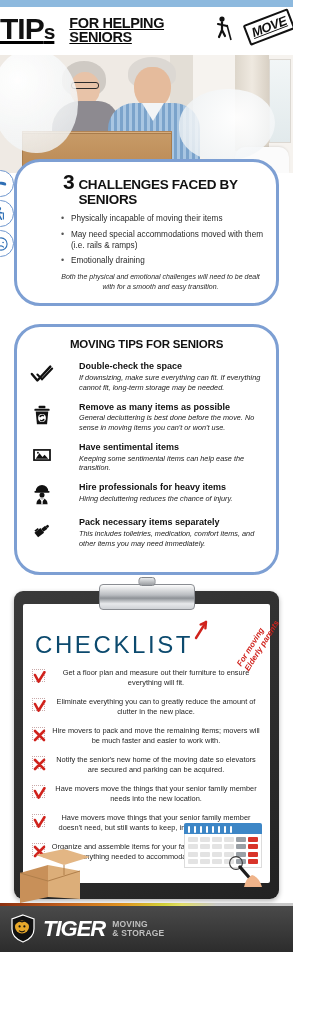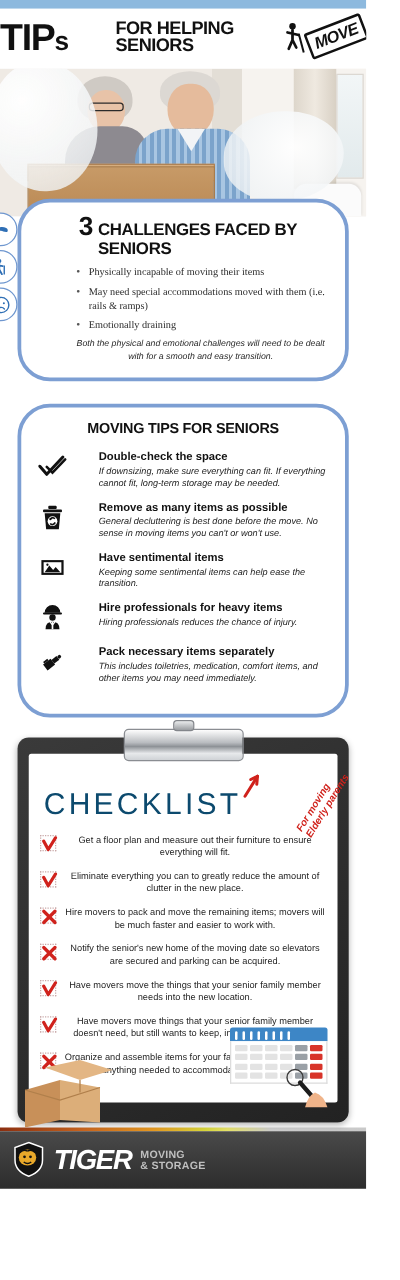--- a/index.html
+++ b/index.html
@@ -13,25 +13,25 @@
 
   
   .topstrip { height:7px; background:#8db9de; }
 
   
   .header {
     position:relative; height:48px;
     display:flex; align-items:center; justify-content:center;
     background:#fff;
   }
-  .hdr-inner { display:flex; align-items:center; gap:3px; }
+  .hdr-inner { display:flex; align-items:flex-start; gap:15px;text-decoration:underline; }
   .tips { font-size:30px; font-weight:bold; letter-spacing:-1px; line-height:.85; color:#111; }
   .tips .s { font-size:21px; }
   .hdr-sub { font-size:14.5px; font-weight:bold; letter-spacing:-.4px; color:#111;
-             line-height:1; padding-bottom:2px;margin-left:35px; }
+             line-height:1; padding-bottom:2px; }
   .walker { width:18px; height:26px; position:relative; margin-left:1px; }
   .movebadge {
     position:relative; margin-left:-2px; margin-bottom:5px;
     transform:rotate(-21deg);
     border:2px solid #111; border-radius:2px;
     padding:1px 4px 2px 4px;
     font-size:13px; font-weight:bold; font-style:italic; letter-spacing:-.5px;
     color:#111; background:#fff;
   }
 
@@ -77,21 +77,21 @@
   .card {
     position:relative; margin:0 14px; background:#fff;
     border:3px solid #7d9fd3; border-radius:26px;
   }
 
   
   .challenges { margin-top:-14px; padding:12px 10px 12px 44px; z-index:5; }
   .ch-title { font-size:13.5px; font-weight:bold; letter-spacing:-.3px; color:#111;
               display:flex; align-items:baseline; gap:4px; margin-bottom:7px; margin-left:2px;}
   .ch-num { font-size:21px; font-weight:bold; line-height:.8; }
-  .ch-list { list-style:none;font-family:Liberation Serif, serif; }
+  .ch-list { list-style:none; }
   .ch-list li { font-size:8.2px; color:#2a2a2a; line-height:1.32; margin-bottom:5px;
                 position:relative; padding-left:10px; }
   .ch-list li:before { content:"•"; position:absolute; left:0; top:-1px; color:#555; font-size:9px; }
   .ch-foot { font-size:7px; font-style:italic; color:#2a2a2a; text-align:center;
              line-height:1.35; margin-top:3px; padding-right:6px; }
 
   
   .ch-icons { position:absolute; left:-30px; top:8px; display:flex; flex-direction:column; gap:3px; }
   .circ { width:27px; height:27px; border-radius:50%; border:1.6px solid #6f97cf;
           background:#fff; display:flex; align-items:center; justify-content:center; }
@@ -297,21 +297,21 @@
         <path d="M5.6 8.6a7.4 7.4 0 0 1 14.8 0 Z" fill="#111"></path>
         <rect x="4" y="8.2" width="18" height="2" rx="1" fill="#111"></rect>
         <circle cx="13" cy="13" r="3" fill="#111"></circle>
         <path d="M6.4 24 q0-7 6.6-7 q6.6 0 6.6 7 Z" fill="#111"></path>
         <path d="M13 17 L13 24" stroke="#fff" stroke-width="1.6"></path>
         <path d="M10.6 17.2 L13 20 L15.4 17.2" stroke="#fff" stroke-width="1.2" fill="none"></path>
       </svg>
     </div>
     <div>
       <div class="tp-h">Hire professionals for heavy items</div>
-      <div class="tp-p">Hiring professionals reduces the chance of injury.</div>
+      <div class="tp-p">Hiring decluttering reduces the chance of injury.</div>
     </div>
   </div>
 
   <div class="tp-row">
     <div class="tp-ico">
       <svg viewBox="0 0 26 26" width="22" height="22">
         <g transform="rotate(-38 13 13)">
           <rect x="4" y="10" width="9" height="7" fill="#111"></rect>
           <rect x="13" y="11.4" width="6" height="4.4" fill="#111"></rect>
           <rect x="19" y="12" width="3.4" height="3.2" rx="1.4" fill="#111"></rect>

